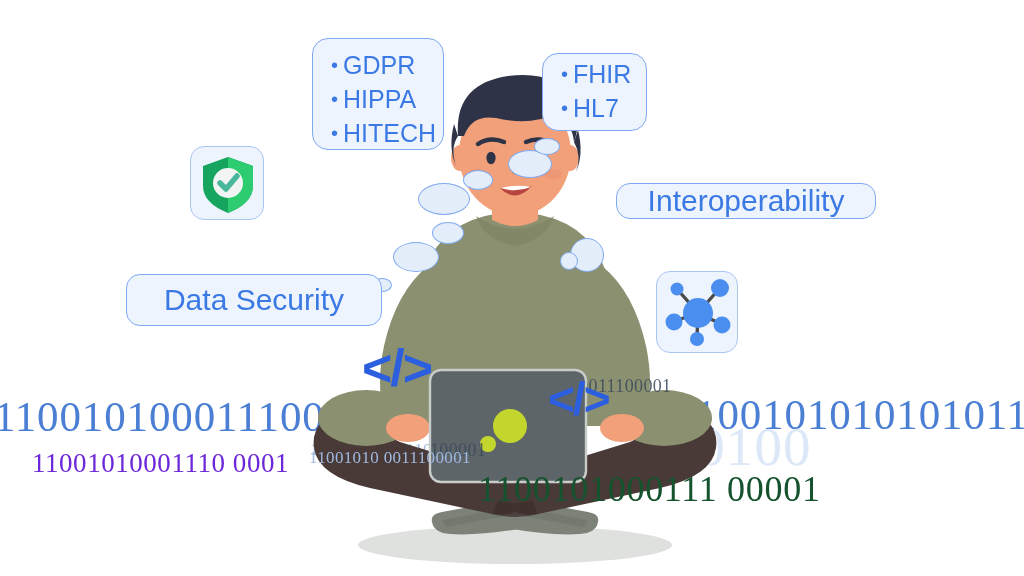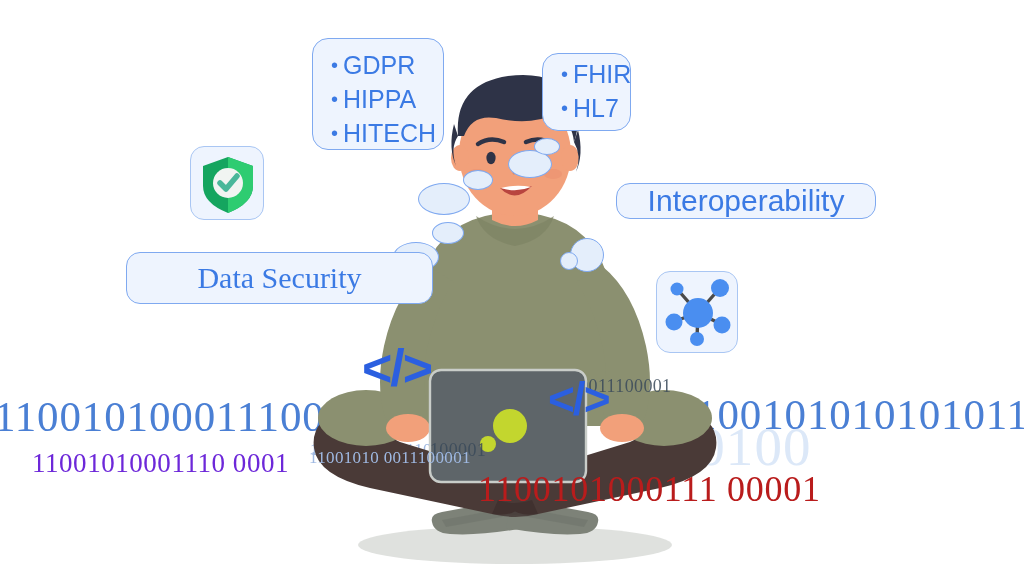--- a/index.html
+++ b/index.html
@@ -39,21 +39,21 @@
   }
   .bin-blue-xs {
     color: #9fb9e2;
     font-size: 17px;
   }
   .bin-pale-xl {
     color: #dce8f8;
     font-size: 55px;
   }
   .bin-pale-lg {
-    color: #b91c1c;
+    color: #14532d;
     font-size: 36px;
   }
   .bin-dark-sm {
     color: #3a4a5a;
     font-size: 18px;
     opacity: .85;
   }
 
   
   .chip {
@@ -222,30 +222,30 @@
   <div class="bubble" style="left:570px; top:238px; width:34px; height:34px;"></div>
   <div class="bubble" style="left:560px; top:252px; width:18px; height:18px;"></div>
   <div class="bubble" style="left:372px; top:278px; width:20px; height:14px;"></div>
 
   <div class="chip chip-list" style="left:312px; top:38px; width:132px; height:112px;justify-content:space-between;">
     <div class="li">GDPR</div>
     <div class="li">HIPPA</div>
     <div class="li">HITECH</div>
   </div>
 
-  <div class="chip chip-list" style="left:542px; top:53px; width:89px; height:78px;">
+  <div class="chip chip-list" style="left:542px; top:53px; width:105px; height:78px;">
     <div class="li">FHIR</div>
     <div class="li">HL7</div>
   </div>
 
   <div class="chip chip-big" style="left:616px; top:183px; width:260px; height:36px;">
     <span>Interoperability</span>
   </div>
 
-  <div class="chip chip-big" style="left:126px; top:252px; width:307px; height:52px;font-family:Liberation Serif, serif;">
+  <div class="chip chip-big" style="left:126px; top:274px; width:256px; height:52px;">
     <span>Data Security</span>
   </div>
 
   <div class="icon-tile" style="left:190px; top:146px; width:74px; height:74px;">
     <svg width="74" height="74" viewBox="0 0 74 74">
       <path d="M37 10 L62 19 L62 39 Q62 56 37 66 Q12 56 12 39 L12 19 Z" fill="#15a55f"></path>
       <path d="M37 10 L62 19 L62 39 Q62 56 37 66 Z" fill="#2ecc71"></path>
       <circle cx="37" cy="36" r="15" fill="#f1f4f2"></circle>
       <path d="M29 36 L35 42 L46 29" stroke="#49b79a" stroke-width="5.5" fill="none" stroke-linecap="round" stroke-linejoin="round"></path>
     </svg>

